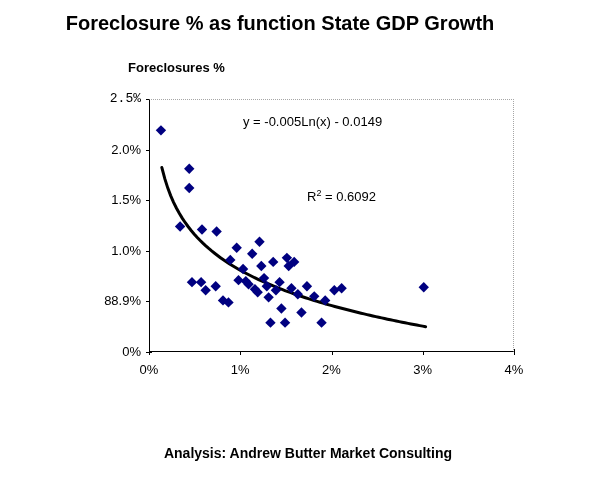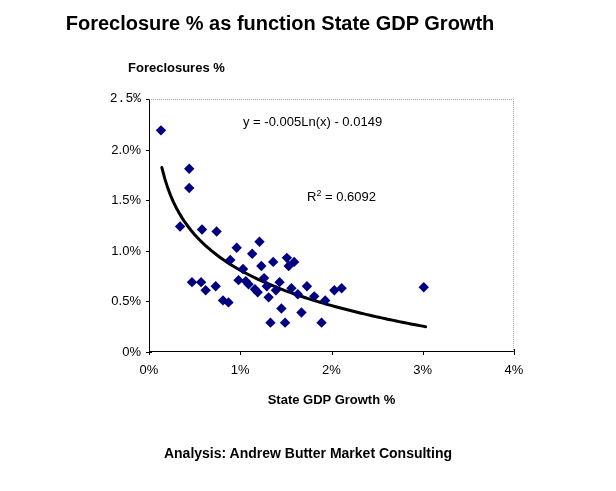--- a/index.html
+++ b/index.html
@@ -121,21 +121,21 @@
 <body>
 
 <div id="figure">
 
   <div class="chart-title">Foreclosure % as function State GDP Growth</div>
 
   <div class="y-axis-title">Foreclosures %</div>
 
   <div id="ytick-labels">
       <div class="ytick-label" style="left: 97px; top: 344px;">0%</div>
-      <div class="ytick-label" style="left: 97px; top: 293.4px;">0.5%</div>
+      <div class="ytick-label" style="left: 97px; top: 293.4px;">88.9%</div>
       <div class="ytick-label" style="left: 97px; top: 242.8px;">1.0%</div>
       <div class="ytick-label" style="left: 97px; top: 192.2px;">1.5%</div>
       <div class="ytick-label" style="left: 97px; top: 141.6px;">2.0%</div>
       <div class="ytick-label" style="left: 97px; top: 91px; font-family: Liberation Mono, monospace;">2.5%</div>
     </div>
   <div id="xtick-labels">
       <div class="xtick-label" style="left: 129px; top: 362px;">0%</div>
       <div class="xtick-label" style="left: 220.25px; top: 362px;">1%</div>
       <div class="xtick-label" style="left: 311.5px; top: 362px;">2%</div>
       <div class="xtick-label" style="left: 402.75px; top: 362px;">3%</div>
@@ -208,18 +208,17 @@
     </svg>
   </div>
 
   <div class="annotation eq-line">y = -0.005Ln(x) - 0.0149</div>
 
   <div class="annotation r2-line">
     <span>R</span><span class="r2-sup">2</span>
     <span>= 0.6092</span>
   </div>
 
-  <div class="x-axis-title">State GDP Growth %</div>
 
 
   <div class="footer-line footer-2">Analysis: Andrew Butter Market Consulting</div>
 
 </div>
 
 </body></html>

